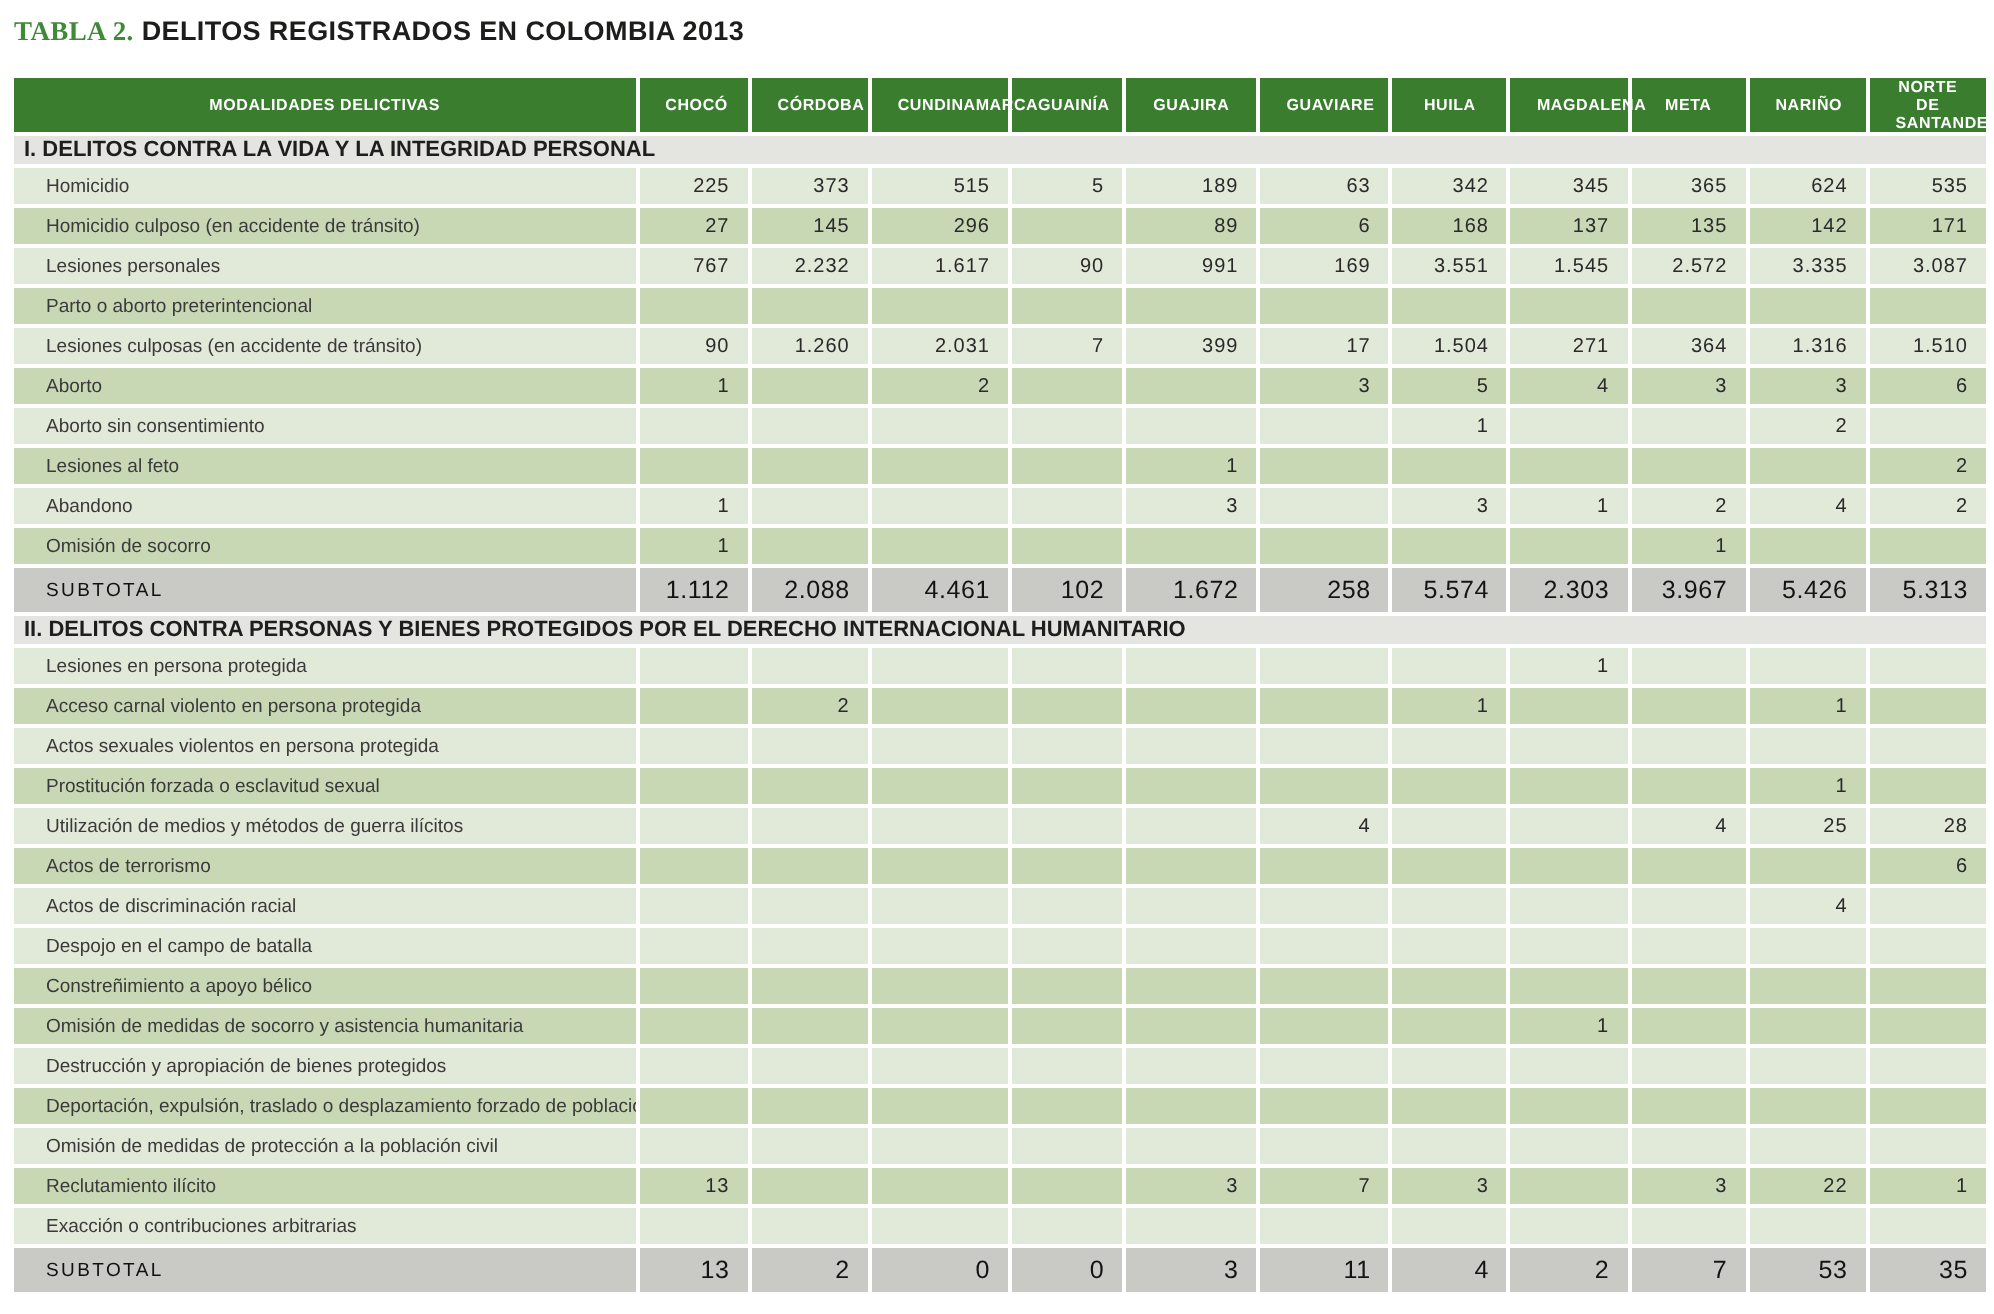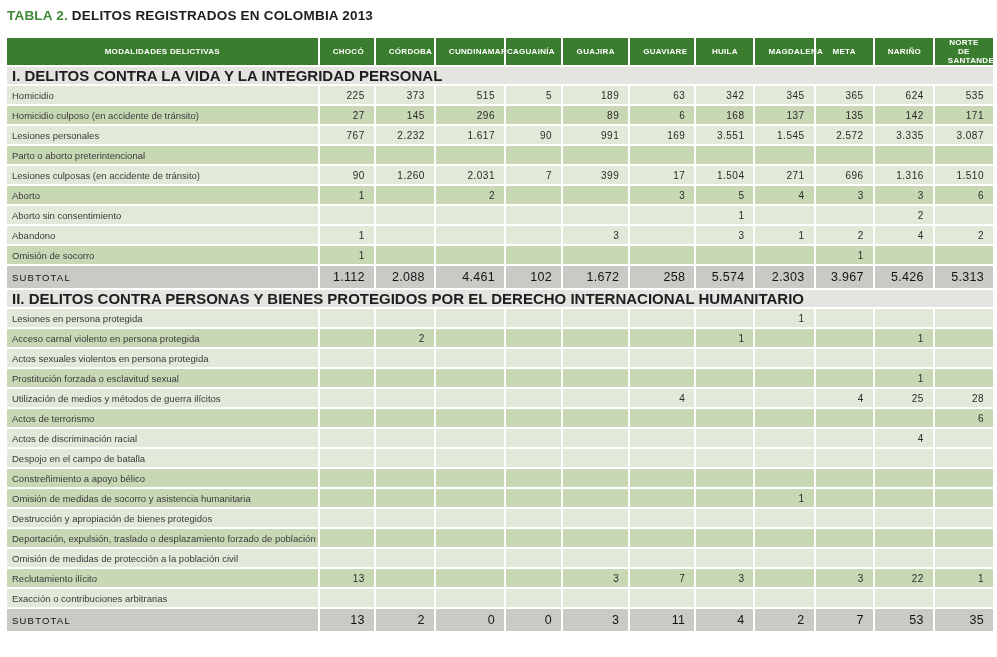--- a/index.html
+++ b/index.html
@@ -13,40 +13,40 @@
   *{box-sizing:border-box;}
   html,body{margin:0;padding:0;}
   body{
     width:997px;height:657px;overflow:hidden;background:#ffffff;
     font-family:"Liberation Sans", sans-serif;
   }
   .page-title{
     margin:8px 0 0 7px;
     font-size:13.5px;font-weight:bold;letter-spacing:.2px;color:#1d1d1b;
   }
-  .page-title .title-tag{color:var(--title-green);}
+  .page-title .title-tag{color:var(--title-green);font-family:Liberation Serif, serif;}
   table.crime-table{
     border-collapse:separate;border-spacing:2px;table-layout:fixed;
     width:990px;margin:13px 0 0 5px;
   }
   th.col-head{
     background:var(--green);color:#ffffff;
     font-size:8px;font-weight:bold;letter-spacing:.3px;
     height:26px;text-align:center;vertical-align:middle;padding:0 13px;
   }
   td.section-cell{
     background:var(--section);color:#1e1e1e;
-    font-weight:bold;font-size:15px;height:14px;padding:0 0 0 5px;
+    font-weight:bold;font-size:11px;height:14px;padding:0 0 0 5px;
     vertical-align:middle;white-space:nowrap;overflow:hidden;
   }
   tr.data-row td{height:18px;vertical-align:middle;}
   tr.data-row.light td{background:var(--row-light);}
   tr.data-row.dark td{background:var(--row-dark);}
   td.label-cell{
-    font-size:9.5px;color:#3a3a3a;padding:0 0 0 5px;
+    font-size:9.5px;color:#3a3a3a;padding:0 0 0 16px;
     white-space:nowrap;overflow:hidden;
   }
   td.num-cell{
     font-size:10px;color:#2a2a2a;text-align:right;
     padding:0 9px 0 0;letter-spacing:.5px;white-space:nowrap;
   }
   tr.subtotal-row td{background:var(--subtotal);height:22px;vertical-align:middle;}
   tr.subtotal-row td.label-cell{
     font-weight:normal;font-size:9.5px;letter-spacing:1.2px;color:#111111;
   }
@@ -156,21 +156,21 @@
       <tr class="data-row light">
         <td class="label-cell">Lesiones culposas (en accidente de tránsito)</td>
         <td class="num-cell">90</td>
         <td class="num-cell">1.260</td>
         <td class="num-cell">2.031</td>
         <td class="num-cell">7</td>
         <td class="num-cell">399</td>
         <td class="num-cell">17</td>
         <td class="num-cell">1.504</td>
         <td class="num-cell">271</td>
-        <td class="num-cell">696</td>
+        <td class="num-cell">364</td>
         <td class="num-cell">1.316</td>
         <td class="num-cell">1.510</td>
       </tr>
       <tr class="data-row dark">
         <td class="label-cell">Aborto</td>
         <td class="num-cell">1</td>
         <td class="num-cell"></td>
         <td class="num-cell">2</td>
         <td class="num-cell"></td>
         <td class="num-cell"></td>
@@ -187,20 +187,34 @@
         <td class="num-cell"></td>
         <td class="num-cell"></td>
         <td class="num-cell"></td>
         <td class="num-cell"></td>
         <td class="num-cell"></td>
         <td class="num-cell">1</td>
         <td class="num-cell"></td>
         <td class="num-cell"></td>
         <td class="num-cell">2</td>
         <td class="num-cell"></td>
+      </tr>
+      <tr class="data-row dark">
+        <td class="label-cell">Lesiones al feto</td>
+        <td class="num-cell"></td>
+        <td class="num-cell"></td>
+        <td class="num-cell"></td>
+        <td class="num-cell"></td>
+        <td class="num-cell">1</td>
+        <td class="num-cell"></td>
+        <td class="num-cell"></td>
+        <td class="num-cell"></td>
+        <td class="num-cell"></td>
+        <td class="num-cell"></td>
+        <td class="num-cell">2</td>
       </tr>
       <tr class="data-row light">
         <td class="label-cell">Abandono</td>
         <td class="num-cell">1</td>
         <td class="num-cell"></td>
         <td class="num-cell"></td>
         <td class="num-cell"></td>
         <td class="num-cell">3</td>
         <td class="num-cell"></td>
         <td class="num-cell">3</td>

